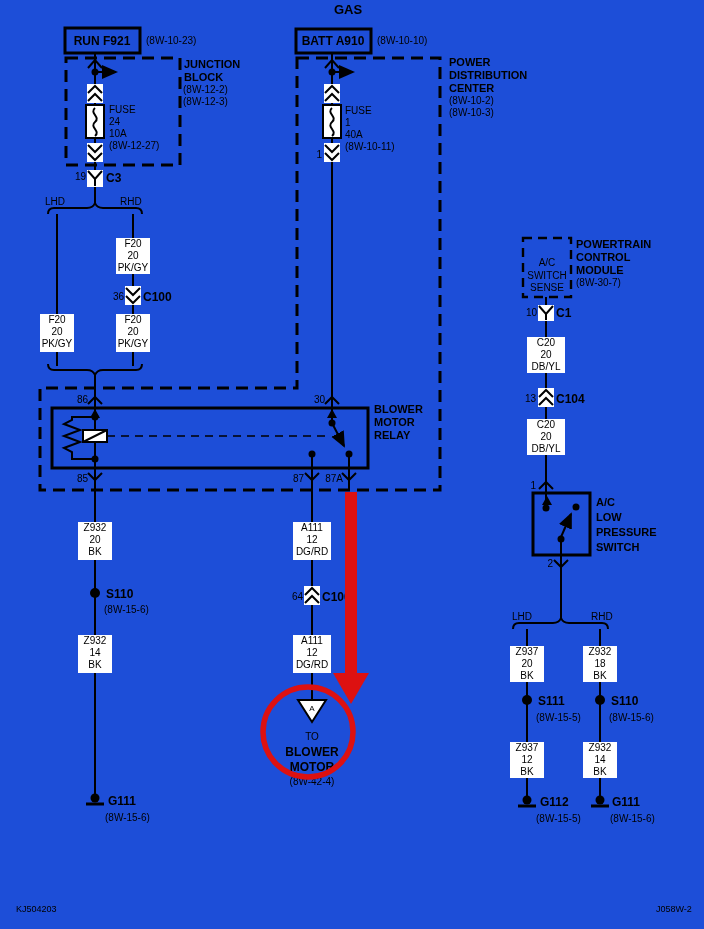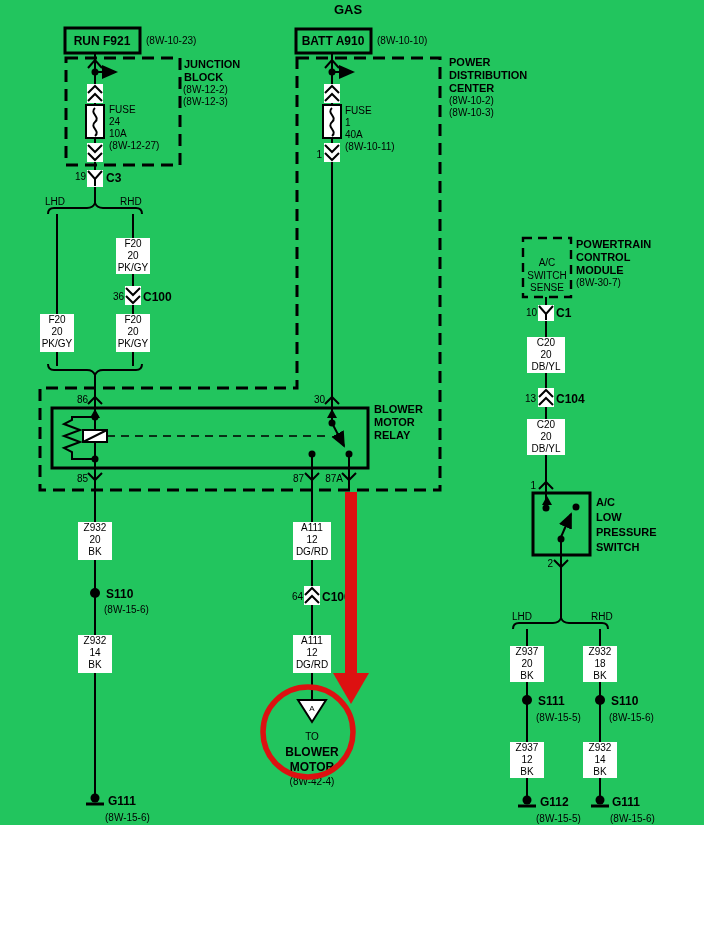--- a/index.html
+++ b/index.html
@@ -1,16 +1,16 @@
 <!DOCTYPE html>
 <html><head>
 <meta charset="utf-8">
 <style>
   html,body{margin:0;padding:0;background:#ffffff;}
-  .page{position:relative;width:704px;height:825px;background:#22c55e;overflow:hidden;}
+  .page{position:relative;width:704px;height:929px;background:#1d4ed8;overflow:hidden;}
   svg{display:block;}
   text{font-family:"Liberation Sans","DejaVu Sans",sans-serif;font-size:10px;fill:#000;}
   .b{font-weight:bold;}
   .s8{font-size:8px;}
   .s9{font-size:9px;}
   .s11{font-size:11px;}
   .s12{font-size:12px;}
   .s13{font-size:13px;}
   .mid{text-anchor:middle;}
   .end{text-anchor:end;}

